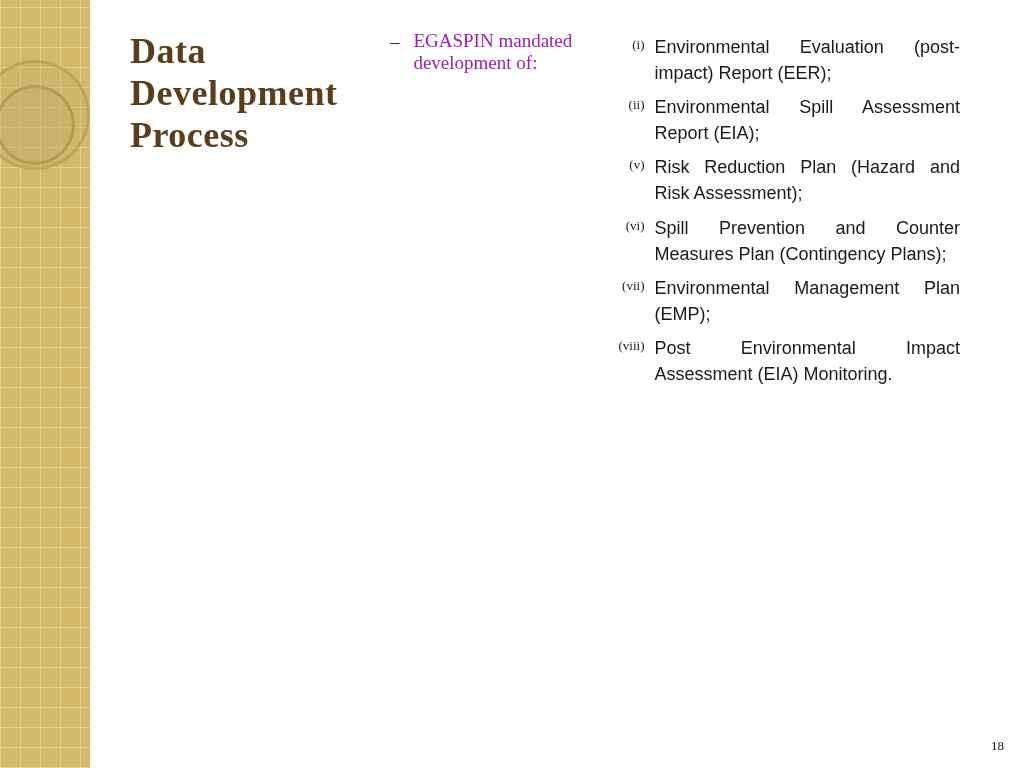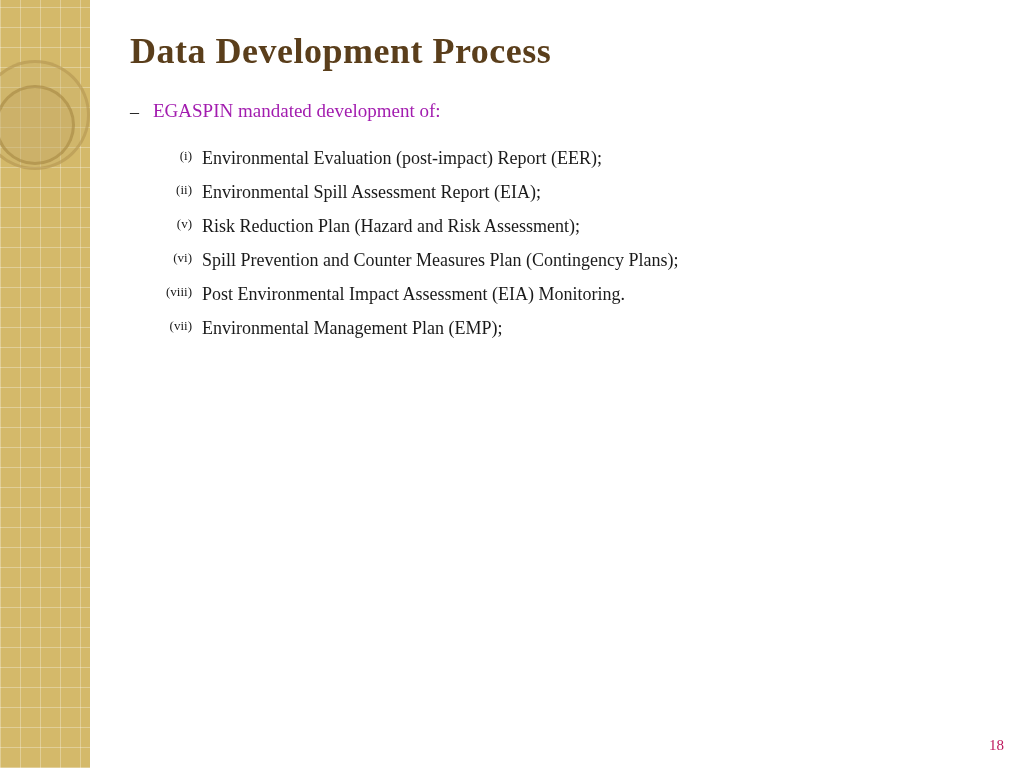--- a/index.html
+++ b/index.html
@@ -74,21 +74,21 @@
       border: 3px solid rgba(160, 130, 60, 0.5);
       background: rgba(190, 165, 100, 0.25);
       top: 25px;
       left: 15px;
     }
 
     .content {
       flex: 1;
       padding: 30px 64px 30px 40px;
       display: flex;
-      flex-direction: column;
+      flex-direction: row;
     }
 
     .title {
       font-family: 'Georgia', serif;
       font-size: 36px;
       color: #5a3e1b;
       font-weight: bold;
       margin-bottom: 28px;
       letter-spacing: 0.5px;
     }
@@ -139,31 +139,31 @@
       padding-right: 10px;
       margin-top: 2px;
       flex-shrink: 0;
       font-family: 'Georgia', serif;
     }
 
     .list-text {
       flex: 1;
       text-align: justify;
       font-size: 18px;
-      font-family: Liberation Serif, serif;
+      font-family: Liberation Sans, sans-serif;
       color: #1a1a1a;
       line-height: 1.45;
     }
 
     .page-number {
       position: absolute;
       bottom: 14px;
       right: 20px;
-      font-size: 15px;
-      color: #be185d;
+      font-size: 13px;
+      color: #0f172a;
       font-family: 'Georgia', serif;
     }
   </style>
 </head>
 <body>
 
 <div class="slide">
   <div class="left-decoration">
     <div class="circle-decoration">
       <div class="circle-outer"></div>
@@ -190,24 +190,24 @@
         </li>
         <li>
           <span class="list-marker">(v)</span>
           <span class="list-text">Risk Reduction Plan (Hazard and Risk Assessment);</span>
         </li>
         <li>
           <span class="list-marker">(vi)</span>
           <span class="list-text">Spill Prevention and Counter Measures Plan (Contingency Plans);</span>
         </li>
         <li>
+          <span class="list-marker">(vii)</span>
+          <span class="list-text">Environmental Management Plan (EMP);</span>
+        </li>
+        <li>
           <span class="list-marker">(viii)</span>
           <span class="list-text">Post Environmental Impact Assessment (EIA) Monitoring.</span>
         </li>
-        <li>
-          <span class="list-marker">(vii)</span>
-          <span class="list-text">Environmental Management Plan (EMP);</span>
-        </li>
       </ul>
   </div>
 
   <div class="page-number">18</div>
 </div>
 
 </body></html>

